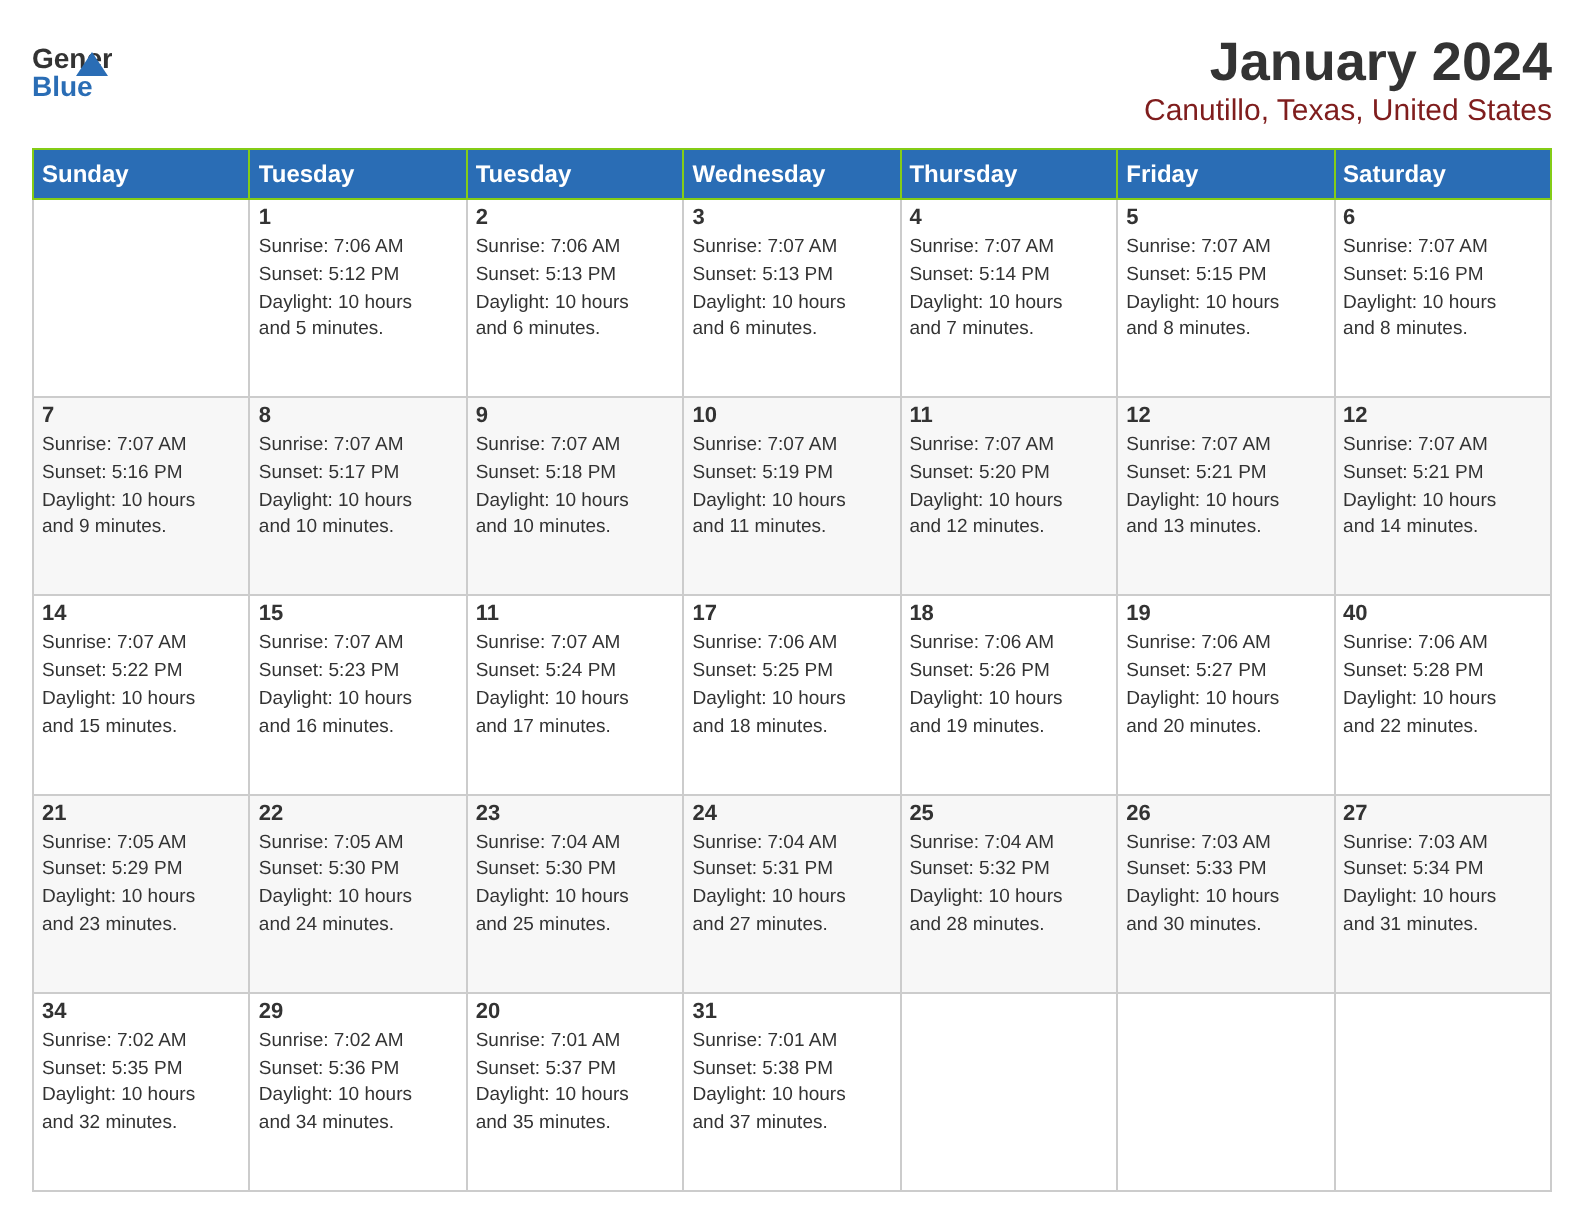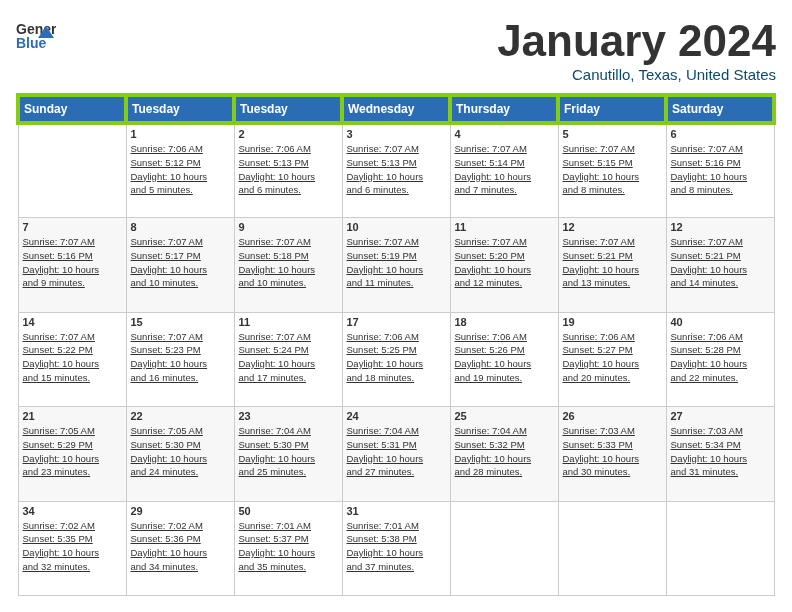--- a/index.html
+++ b/index.html
@@ -24,43 +24,43 @@
       margin-bottom: 10px;
     }
     .logo {
       display: flex;
       align-items: center;
     }
     .title-block {
       text-align: right;
     }
     .title-block h1 {
-      font-size: 44px;
+      font-size: 27px;
       font-weight: bold;
       color: #333;
     }
     .title-block h2 {
       font-size: 15px;
-      color: #0c4a6e;
+      color: #7f1d1d;
       font-weight: normal;
     }
     .calendar {
       flex: 1;
       border: 1px solid #ccc;
       border-collapse: collapse;
       width: 100%;
       table-layout: fixed;
     }
     .calendar th {
       background: #2a6db5;
       color: #fff;
       font-size: 12px;
       padding: 5px 4px;
       text-align: left;
-      border: 4px solid #84cc16;
+      border: 1px solid #84cc16;
     }
     .calendar td {
       border: 1px solid #ccc;
       vertical-align: top;
       padding: 3px 4px;
       font-size: 9.5px;
       color: #333;
       height: 80px;
     }
     .calendar tr:nth-child(even) td {
@@ -71,21 +71,20 @@
     }
     .day-number {
       font-size: 11px;
       font-weight: bold;
       display: block;
       margin-bottom: 2px;
     }
     .day-info {
       line-height: 1.45;
       color: #333;
-      text-decoration: underline;
     }
   </style>
 </head>
 <body>
 
 <div class="page">
   <div class="header">
     <div class="logo">
       <svg width="40" height="40" viewBox="0 0 40 40">
         <text x="0" y="18" font-size="14" font-weight="bold" fill="#333">General</text>
@@ -319,21 +318,21 @@
 and 32 minutes.</div>
           </td>
           <td>
             <span class="day-number">29</span>
             <div class="day-info" style="white-space: pre-line;">Sunrise: 7:02 AM
 Sunset: 5:36 PM
 Daylight: 10 hours
 and 34 minutes.</div>
           </td>
           <td>
-            <span class="day-number">50</span>
+            <span class="day-number">20</span>
             <div class="day-info" style="white-space: pre-line;">Sunrise: 7:01 AM
 Sunset: 5:37 PM
 Daylight: 10 hours
 and 35 minutes.</div>
           </td>
           <td>
             <span class="day-number">31</span>
             <div class="day-info" style="white-space: pre-line;">Sunrise: 7:01 AM
 Sunset: 5:38 PM
 Daylight: 10 hours

